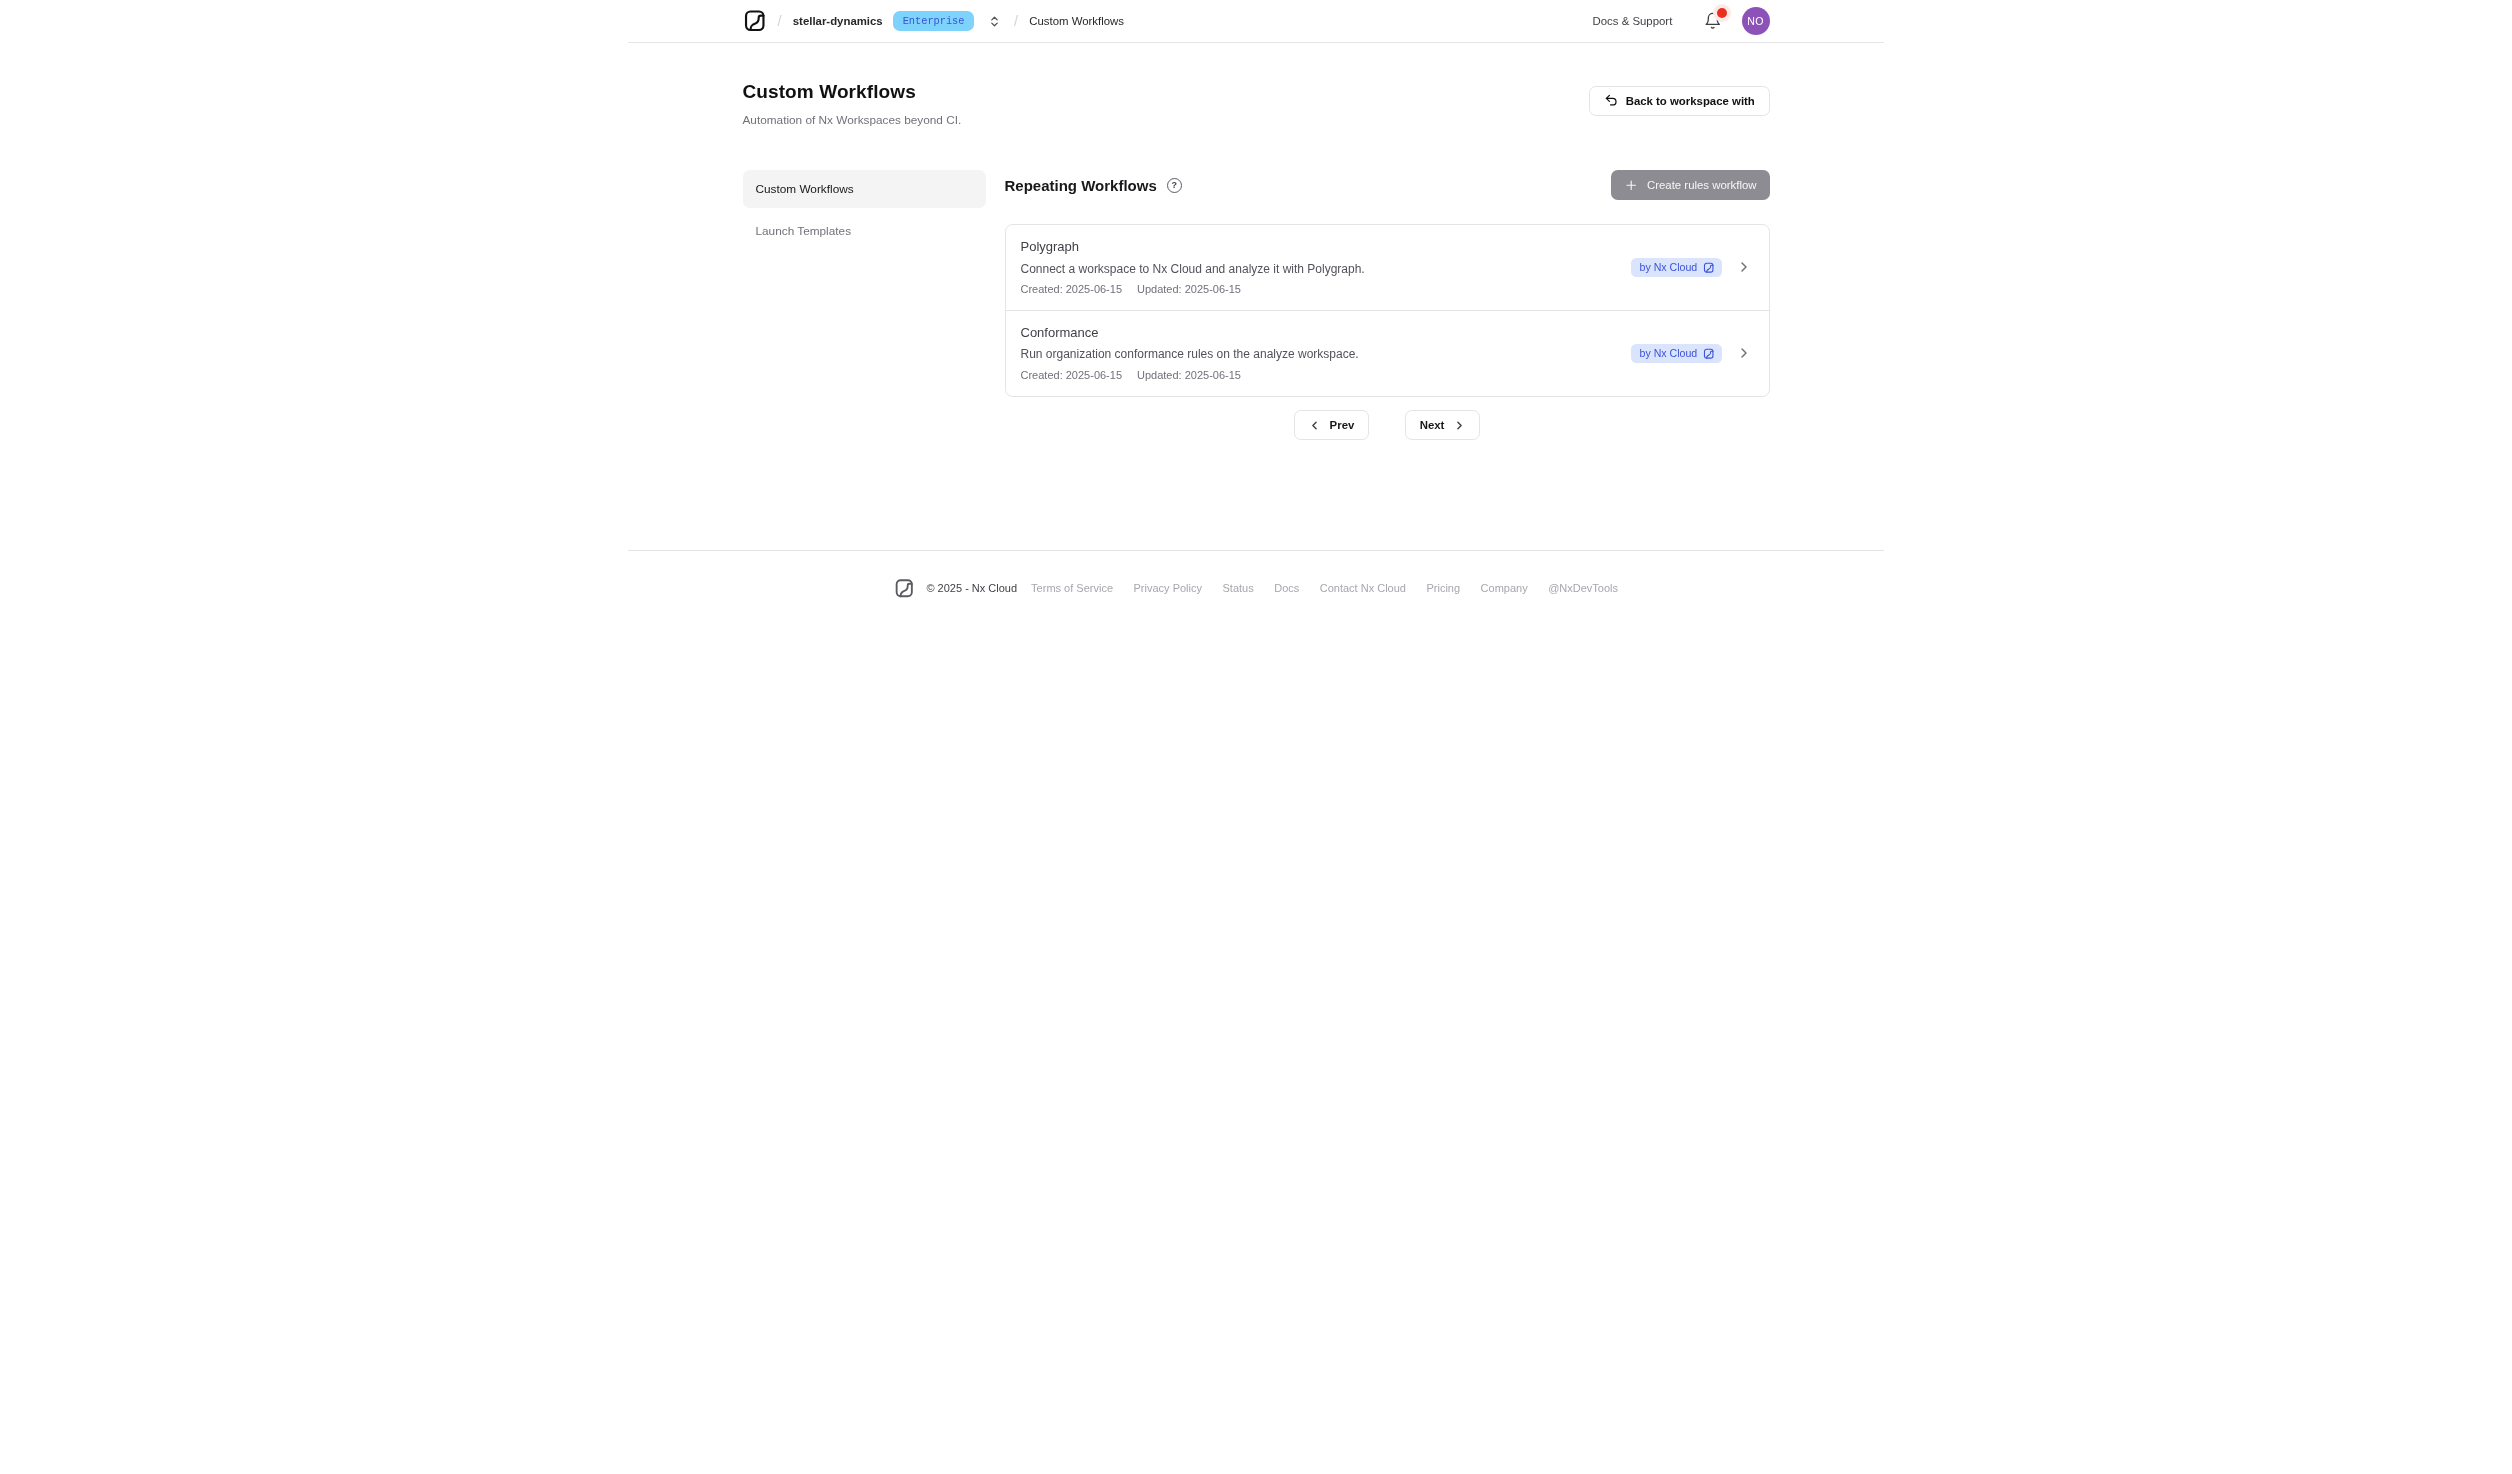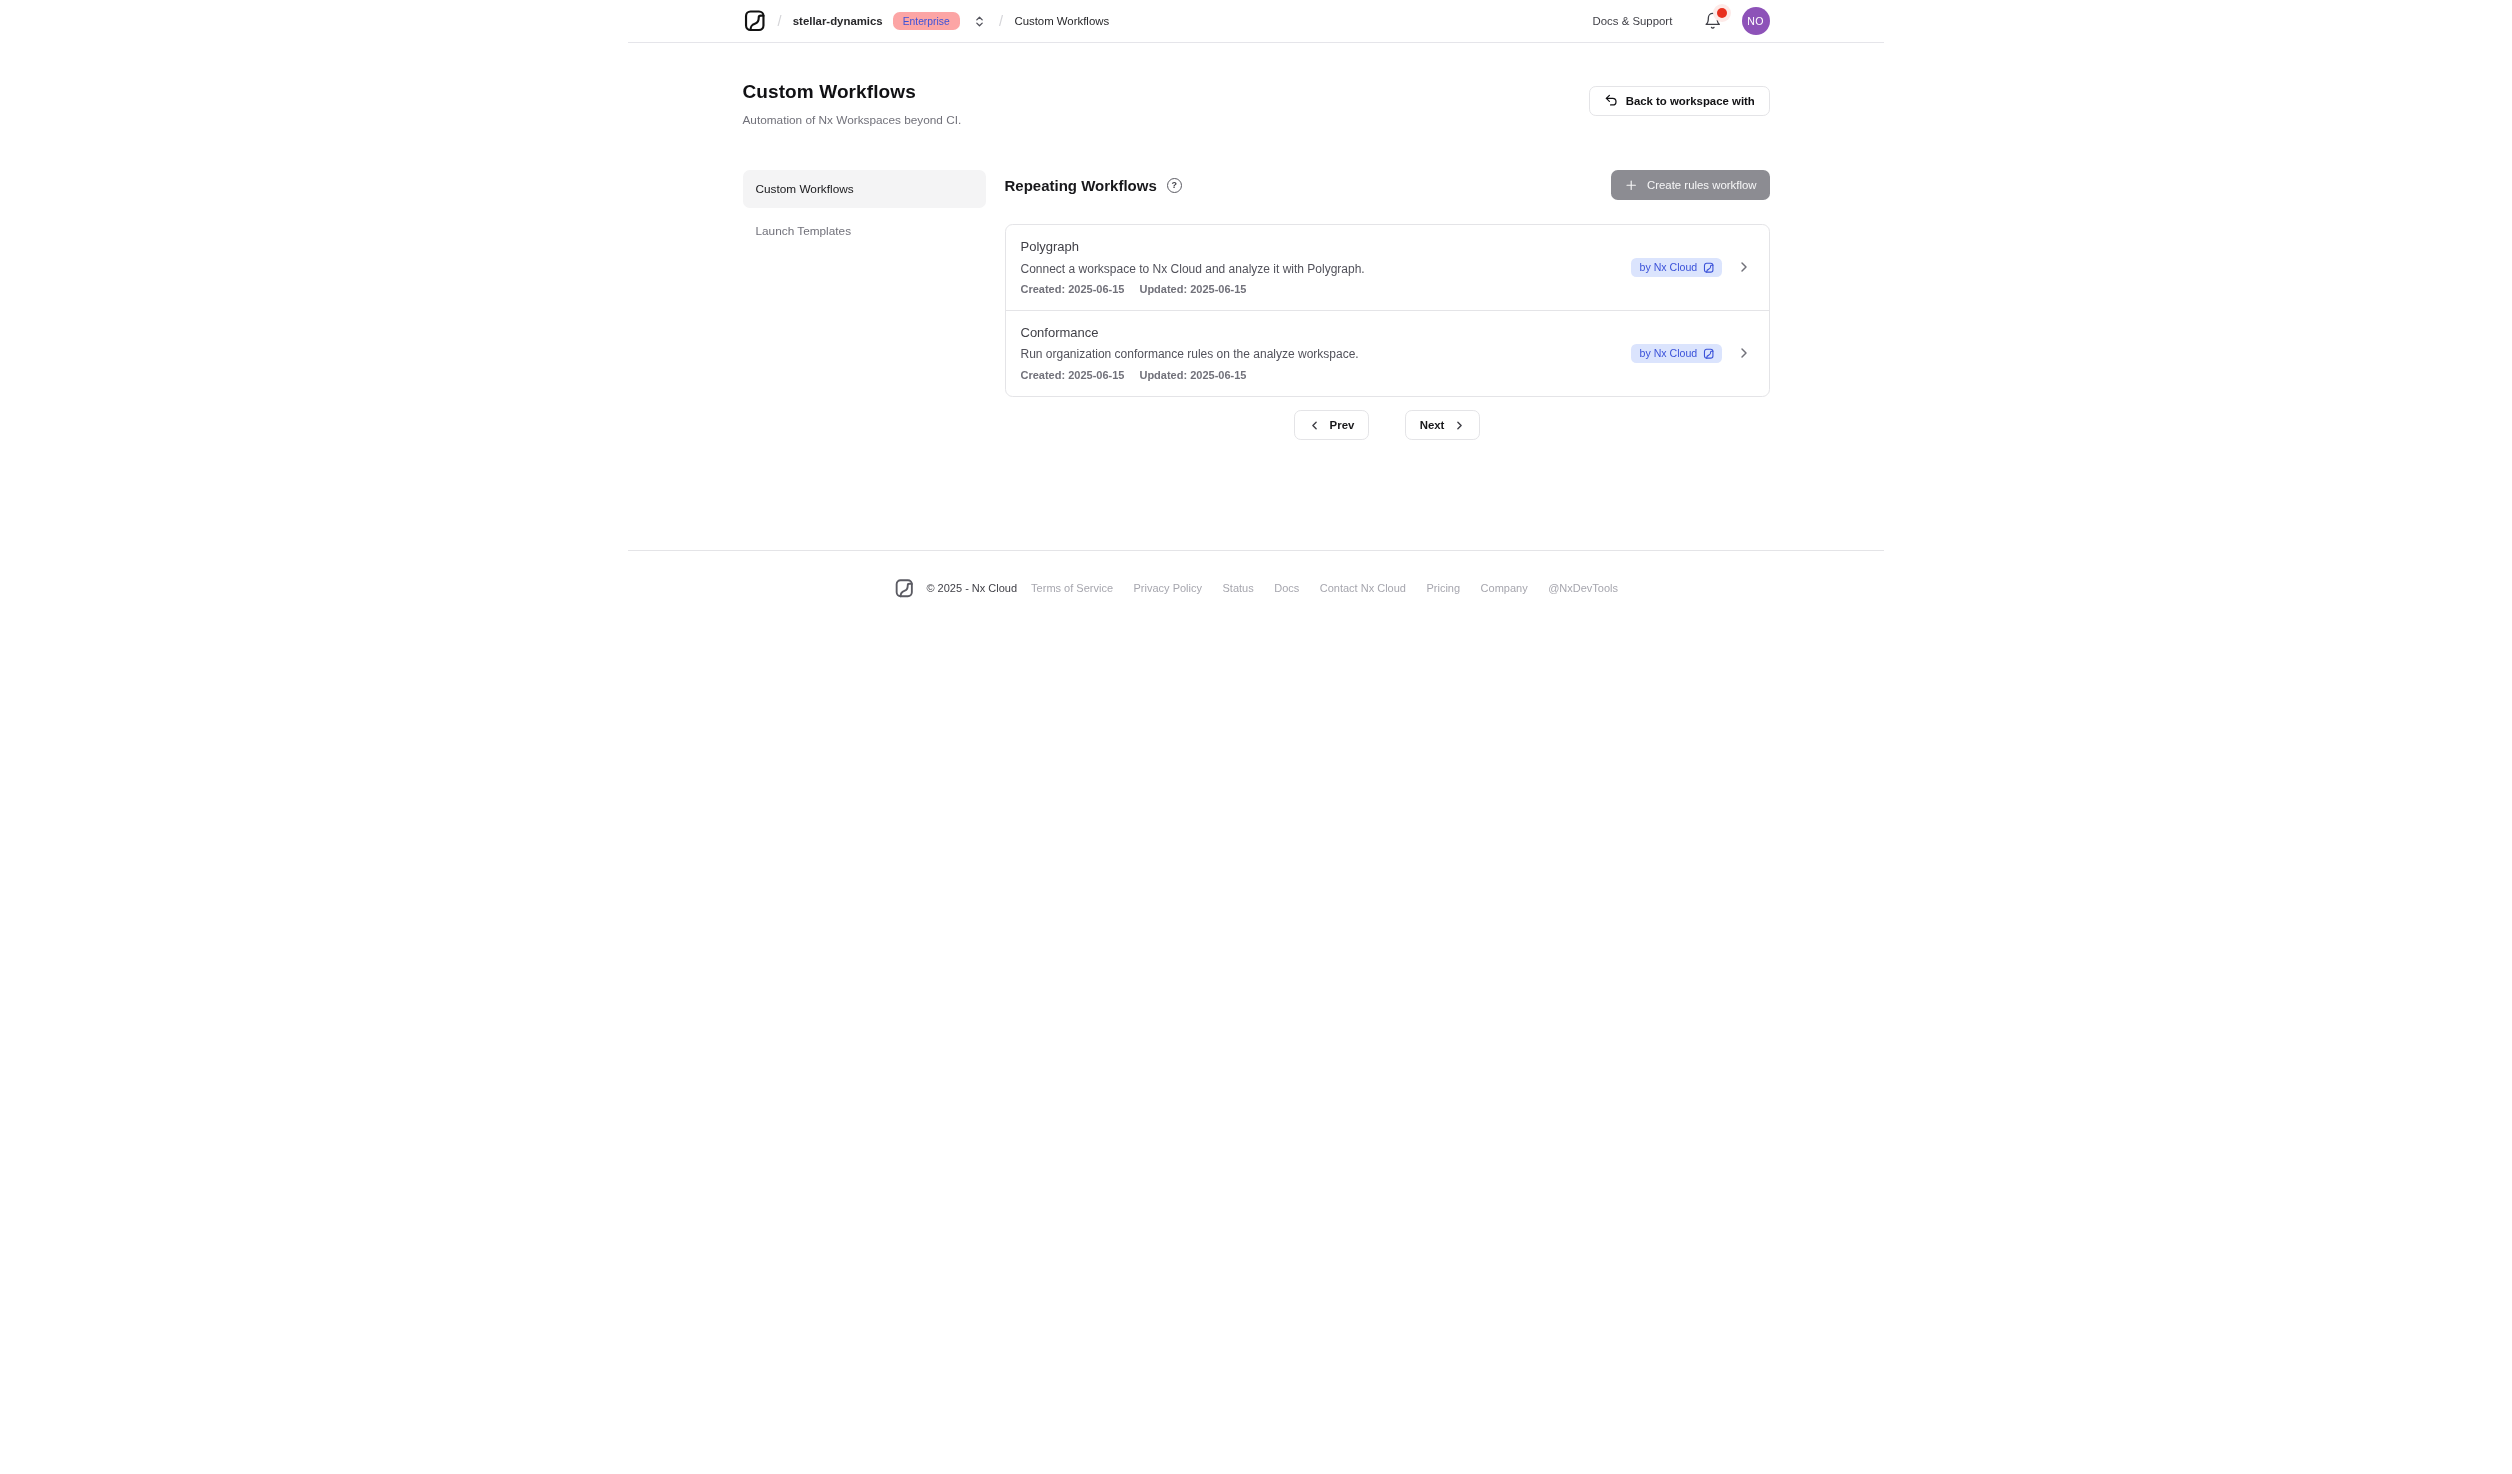--- a/index.html
+++ b/index.html
@@ -12,22 +12,22 @@
   .container { width:1027px; margin:0 auto; }
   svg { display:block; }
 
   
   .topnav { height:43px; border-bottom:0.8px solid #e5e5ea; background:#fff; }
   .nav-inner { display:flex; align-items:center; height:100%; }
   .nav-logo { color:#121212; cursor:pointer; display:block; }
   .slash { color:#d4d4d8; font-size:14.4px; font-weight:300; margin:0 11.4px; }
   .ws-name { font-size:11.4px; font-weight:600; color:#27272a; cursor:pointer; }
   .badge-plan {
-    margin-left:10px; background:#fca5a5; color:#3b52d9;
-    font-size:10.3px; font-weight:500; padding:3.8px 10px; border-radius:6.8px;
+    margin-left:10px; background:#7dd3fc; color:#3b52d9;
+    font-size:10.3px; font-weight:500; padding:3.8px 10px; border-radius:6.8px;font-family:Liberation Mono, monospace;
   }
   .switcher { margin-left:12px; background:none; border:none; color:#52525b; cursor:pointer; padding:1.5px; }
   .page-crumb { font-size:11.4px; font-weight:500; color:#27272a; }
   .nav-spacer { flex:1; }
   .docs-link { font-size:11.4px; color:#3f3f46; text-decoration:none; cursor:pointer; }
   .bell-wrap { position:relative; margin-left:29px; background:none; border:none; cursor:pointer; color:#3f3f46; padding:3px; }
   .bell-halo { position:absolute; top:-5.3px; right:-6px; width:18px; height:18px; border-radius:50%; background:#fdeae8; }
   .bell-dot { position:absolute; top:-1.5px; right:-2.3px; width:10px; height:10px; border-radius:50%; background:#e8301f; }
   .avatar {
     margin-left:16.7px; width:28px; height:28px; border-radius:50%;
@@ -70,21 +70,21 @@
     background:#8c8c92; border:none; border-radius:6.8px; height:30px; padding:0 13px;
     color:#f7f7f8; font-size:11.4px; cursor:pointer; font-family:"Liberation Sans", sans-serif;
   }
 
   .card { margin-top:24px; border:0.8px solid #e4e4e7; border-radius:7.6px; background:#fff; }
   .wf-row { display:flex; align-items:center; padding:13px 15px; cursor:pointer; }
   .wf-row + .wf-row { border-top:0.8px solid #e4e4e7; }
   .wf-text { flex:1; min-width:0; }
   .wf-name { font-size:13px; font-weight:500; color:#3f3f46; line-height:18px; }
   .wf-desc { margin-top:4.6px; font-size:12px; color:#52525b; line-height:16.7px; }
-  .wf-meta { margin-top:4.6px; font-size:11px; color:#71717a; line-height:15px; display:flex; gap:15px;font-weight:bold; }
+  .wf-meta { margin-top:4.6px; font-size:11px; color:#71717a; line-height:15px; display:flex; gap:15px; }
   .wf-badge {
     display:inline-flex; align-items:center; gap:5.3px;
     background:#dbe4fd; color:#3b52d9; font-size:10.6px; font-weight:500;
     padding:3.8px 8.4px; border-radius:5.3px; cursor:pointer;
   }
   .row-chev { margin-left:13.7px; margin-right:1.5px; color:#71717a; }
 
   .pager { display:flex; justify-content:center; gap:36px; margin-top:13.7px; }
   .pager-btn {
     display:inline-flex; align-items:center; gap:8.4px;

